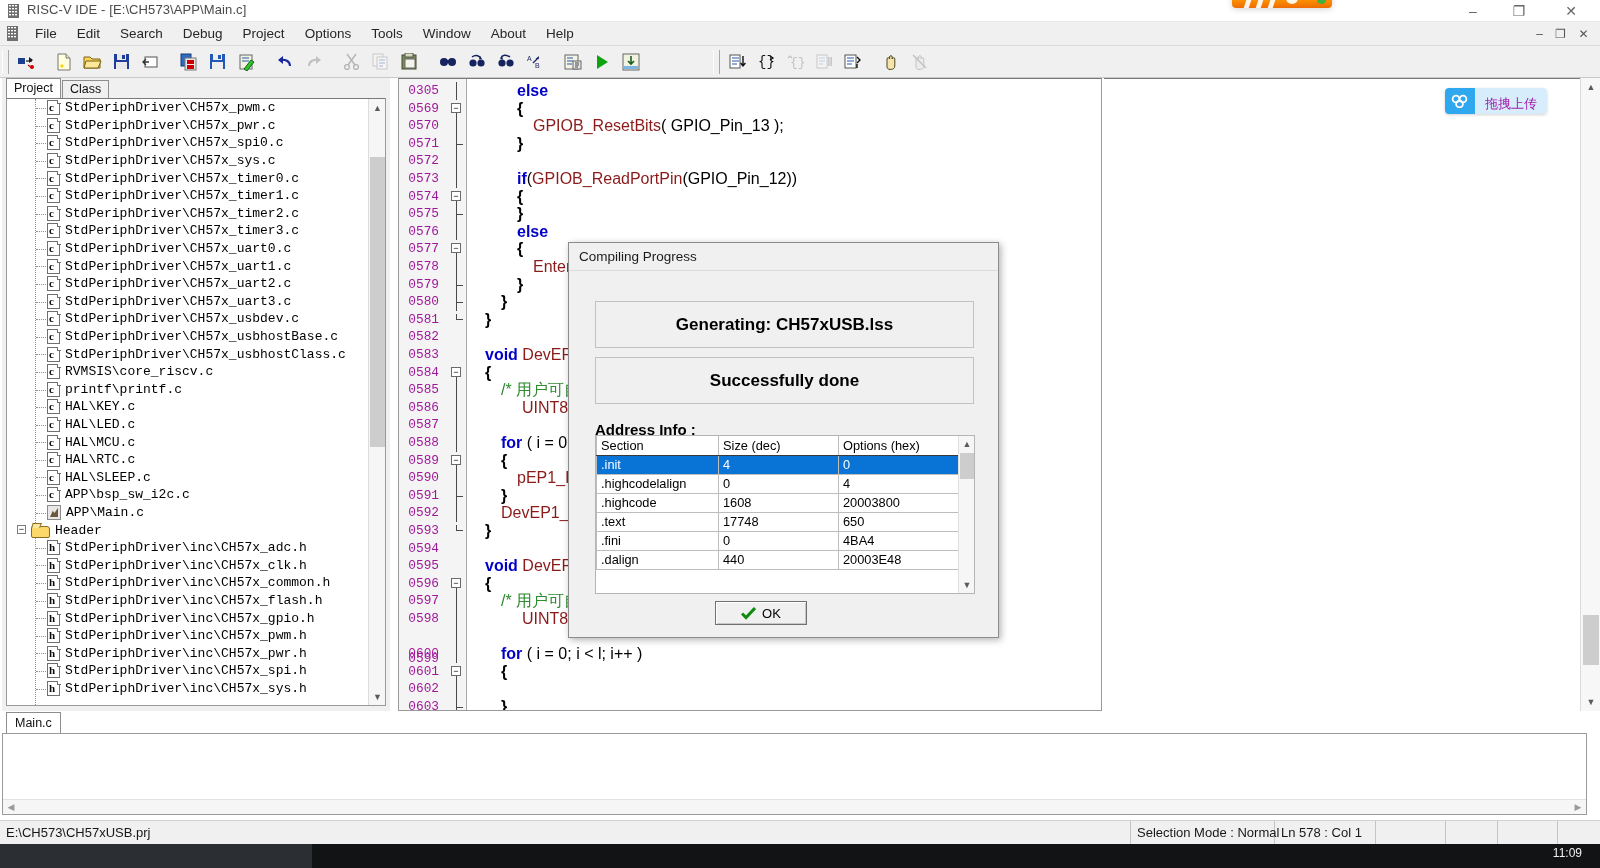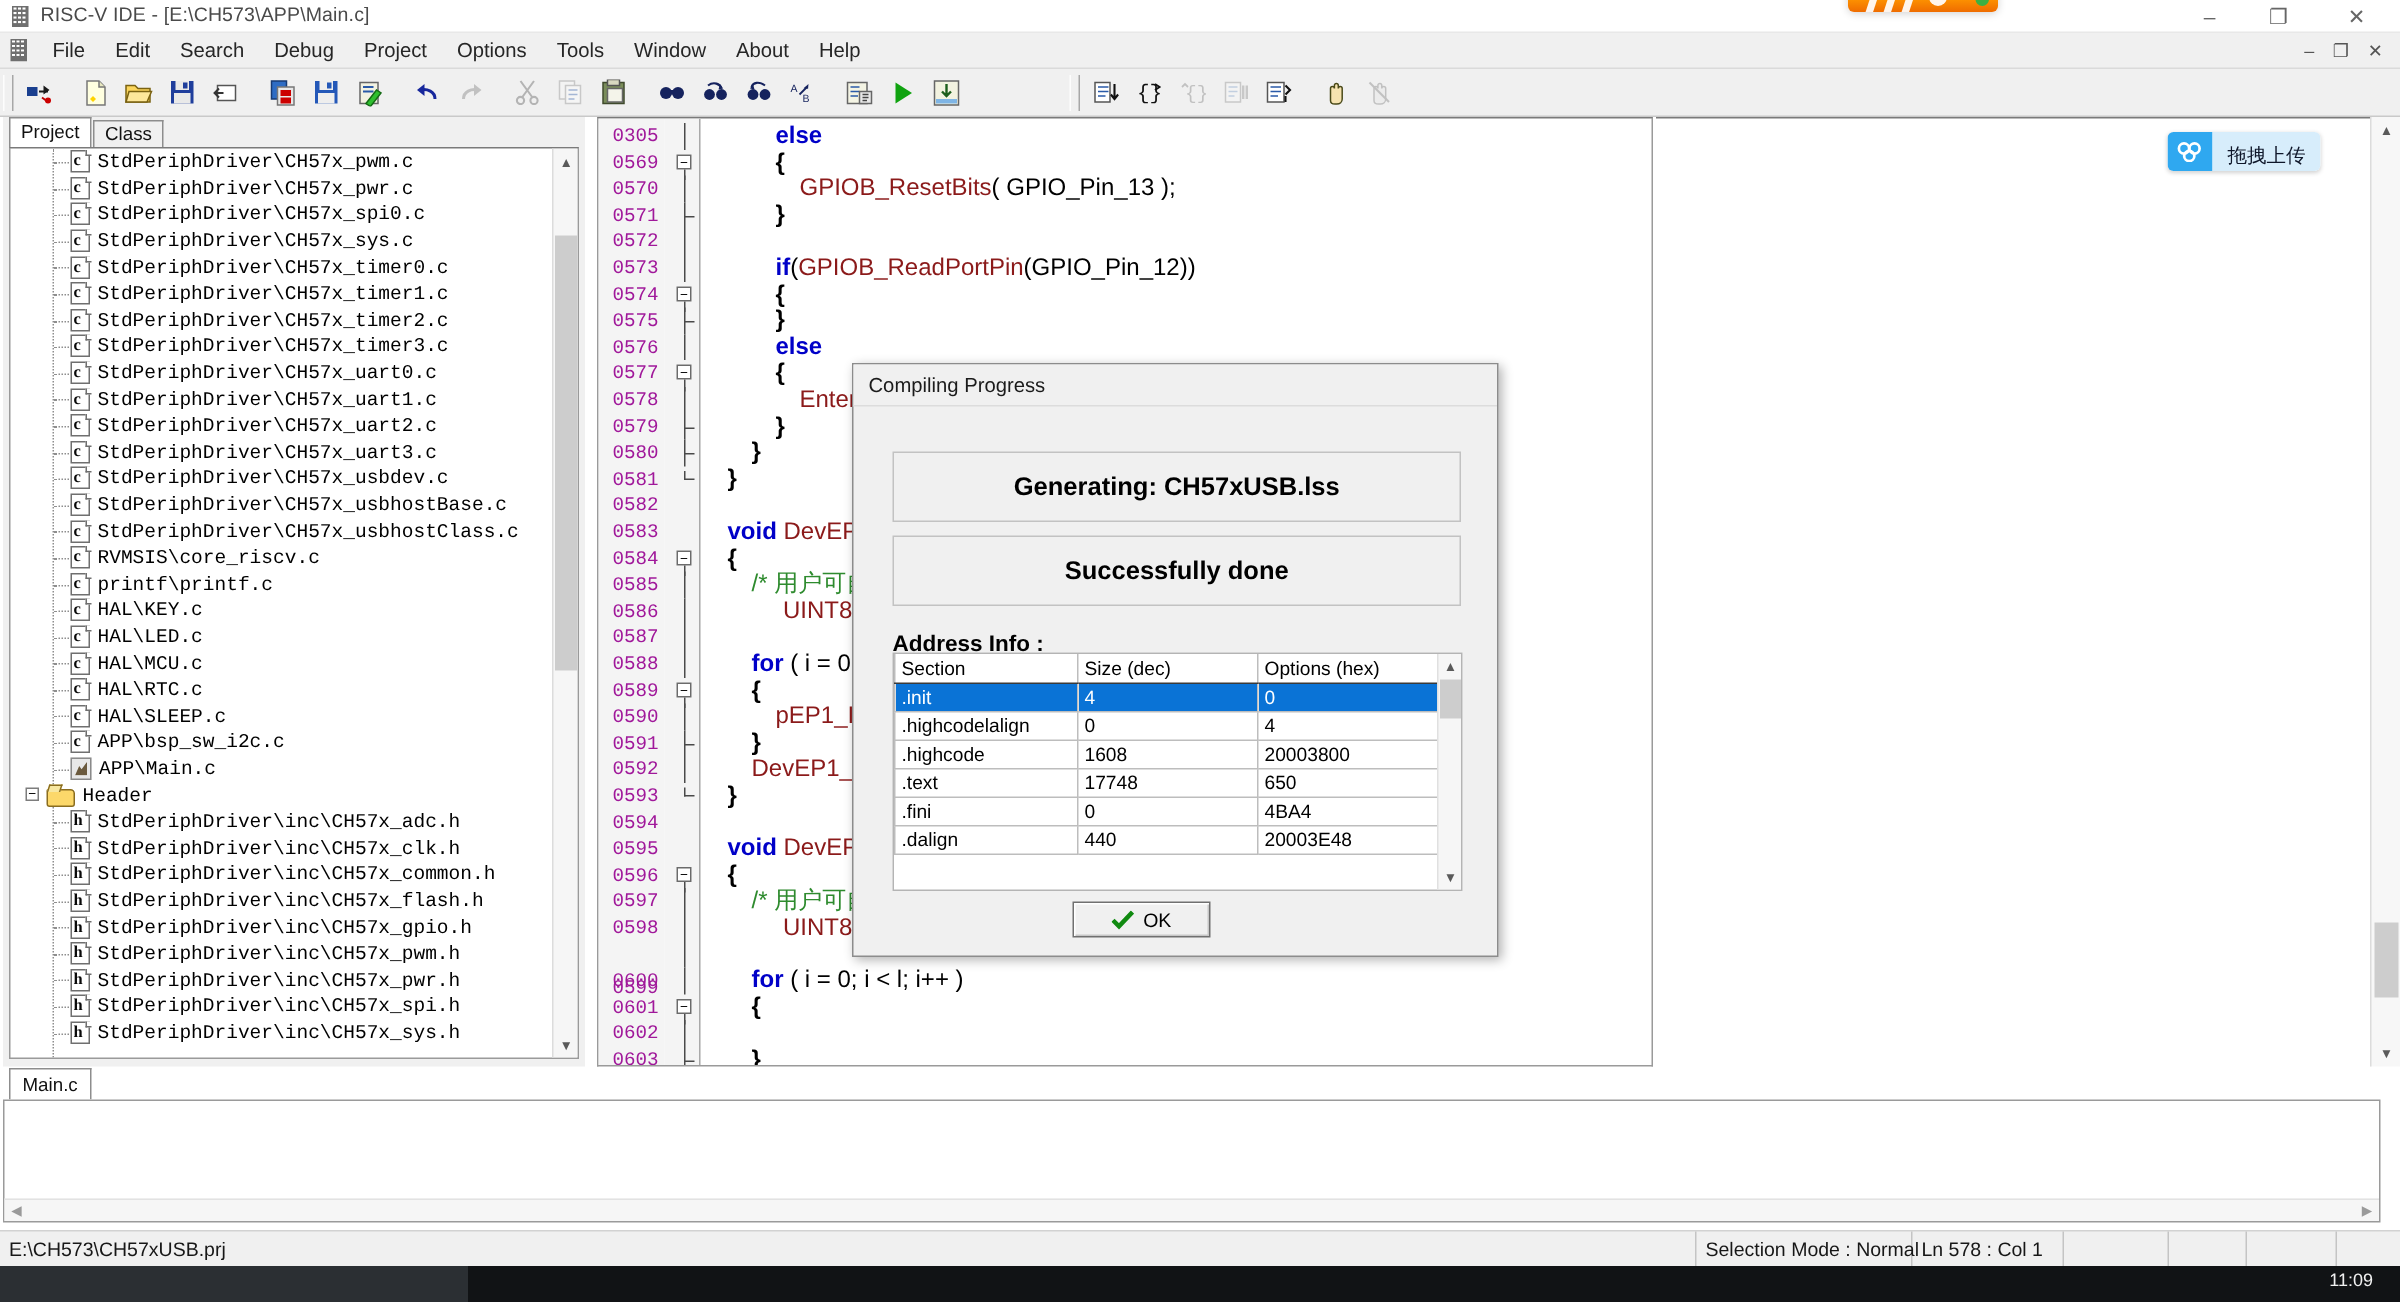--- a/index.html
+++ b/index.html
@@ -246,21 +246,21 @@
     position: absolute; right: 33px; top: 9px;
     height: 26px; display: flex; align-items: stretch;
     border-radius: 4px; overflow: hidden;
     box-shadow: 0 1px 3px rgba(0,0,0,.18);
   }
   .uw-icon {
     width: 30px; background: #2fa8f0;
     display: flex; align-items: center; justify-content: center;
   }
   .uw-text {
-    padding: 16px 10px; background: #d7edfb; color: #0f172a;
+    padding: 16px 10px; background: #d7edfb; color: #a21caf;
     font-size: 13px; display: flex; align-items: center; white-space: nowrap;
   }
   .far-scroll {
     position: absolute; right: 0; top: 78px; width: 20px; height: 633px;
     background: #f7f7f7; border-left: 1px solid #dcdcdc;
   }
   .far-scroll .sb-arrow { width: 20px; height: 18px; }
   .far-scroll .sb-thumb { left: 2px; width: 16px; }
 
   

